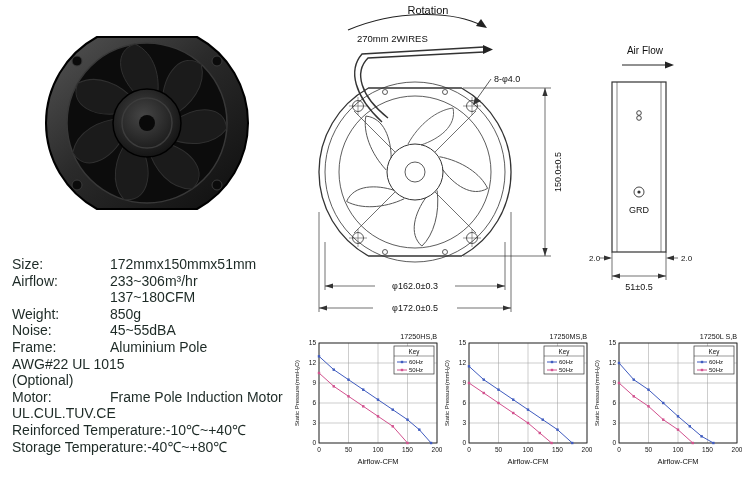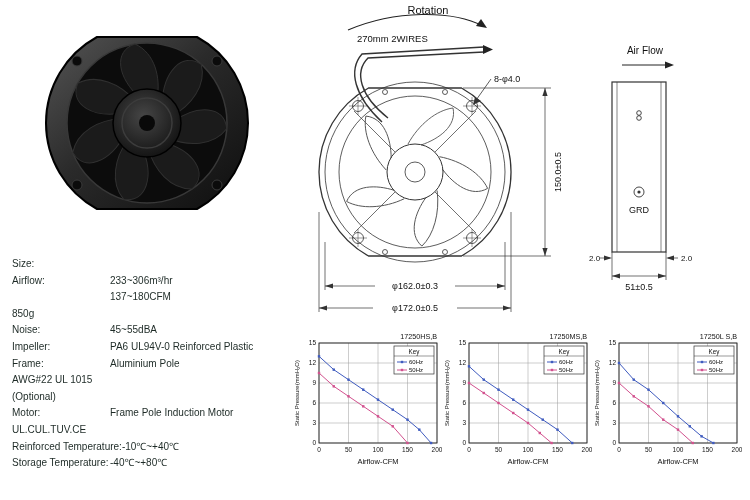--- a/index.html
+++ b/index.html
@@ -5,21 +5,21 @@
   html,body{margin:0;padding:0;}
   body{
     width:750px;height:500px;background:#ffffff;
     font-family:"Liberation Sans", sans-serif;
     position:relative;overflow:hidden;color:#1c1c1c;
   }
   .page{position:absolute;inset:0;}
   .photo{position:absolute;left:35px;top:25px;}
   .front-view{position:absolute;left:300px;top:0;}
   .side-view{position:absolute;left:588px;top:40px;}
-  .specs{position:absolute;left:12px;top:256px;width:305px;font-size:10px;color:#1d2a26;}
+  .specs{position:absolute;left:12px;top:256px;width:305px;font-size:14px;color:#1d2a26;}
   .spec-row{display:flex;line-height:16.6px;white-space:nowrap;}
   .spec-label{min-width:98px;}
   .charts{position:absolute;left:292px;top:330px;display:flex;}
   .chart-host{width:150px;height:146px;}
   svg text{font-family:"Liberation Sans", sans-serif;}
 </style>
 </head>
 <body>
 
 <div class="page">
@@ -202,39 +202,37 @@
       <line x1="24" y1="236" x2="78" y2="236"></line>
       <polygon points="24,236 32,233.4 32,238.6" fill="#333" stroke="none"></polygon>
       <polygon points="78,236 70,233.4 70,238.6" fill="#333" stroke="none"></polygon>
     </g>
     <text x="51" y="250" text-anchor="middle" font-size="9" fill="#111">51±0.5</text>
   </svg>
 
   <div class="specs">
       <div class="spec-row">
         <span class="spec-label">Size:</span>
+        <span class="spec-value">172mmx150mmx51mm</span>
       </div>
       <div class="spec-row">
         <span class="spec-label">Airflow:</span>
         <span class="spec-value">233~306m³/hr</span>
       </div>
       <div class="spec-row">
         <span class="spec-label"></span>
         <span class="spec-value">137~180CFM</span>
       </div>
       <div class="spec-row">
+        <span class="spec-label">Weight:</span>
         <span class="spec-value">850g</span>
       </div>
       <div class="spec-row">
         <span class="spec-label">Noise:</span>
         <span class="spec-value">45~55dBA</span>
-      </div>
-      <div class="spec-row">
-        <span class="spec-label">Impeller:</span>
-        <span class="spec-value">PA6 UL94V-0 Reinforced Plastic</span>
       </div>
       <div class="spec-row">
         <span class="spec-label">Frame:</span>
         <span class="spec-value">Aluminium Pole</span>
       </div>
       <div class="spec-row">
         <span class="spec-value">AWG#22 UL 1015</span>
       </div>
       <div class="spec-row">
         <span class="spec-label">(Optional)</span>

